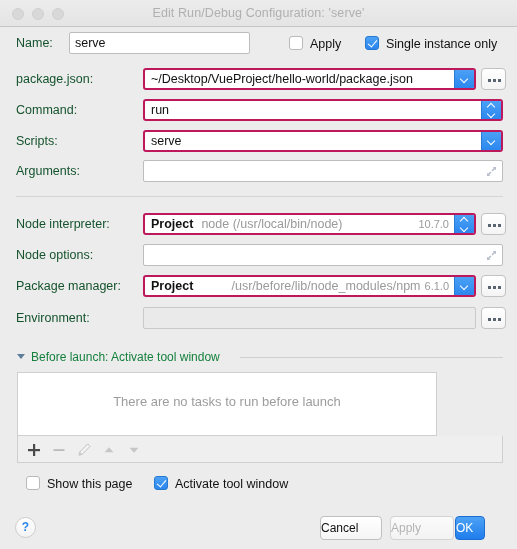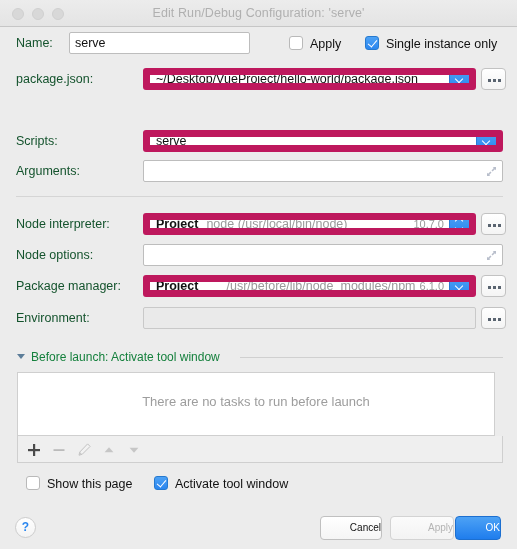--- a/index.html
+++ b/index.html
@@ -93,21 +93,21 @@
     border-color: #c9c9c9;
     color: #a0a0a0;
   }
 
   
   .combo {
     position: absolute;
     box-sizing: border-box;
     height: 22px;
     background: #fff;
-    border: 7px solid #be185d;
+    border: 2px solid #be185d;
     border-radius: 3px;
     overflow: hidden;
     display: flex;
     align-items: center;
     justify-content: flex-end;
   }
   .combo .val {
     flex: 1 1 auto;
     font-size: 12.5px;
     color: #111;
@@ -295,23 +295,23 @@
     width: 16px;
     height: 16px;
   }
 
   
   .btn {
     position: absolute;
     box-sizing: border-box;
     height: 24px;
     border-radius: 4px;
-    font-size: 10px;
+    font-size: 12px;
     line-height: 22px;
-    text-align: right;
+    text-align: left;
     border: 1px solid #c0c0c0;
     background: linear-gradient(to bottom, #ffffff 0%, #f5f5f5 100%);
     color: #111;
   }
   .btn.primary {
     background: linear-gradient(to bottom, #4da2f5 0%, #1f7ded 100%);
     border-color: #1c6fd0;
     color: #fff;
   }
   .btn.disabled {
@@ -365,20 +365,30 @@
         <span class="chev-down"></span>
       </div>
     </div>
     <div class="dots" style="left:481px; top:0;">
       <span class="d d1"></span>
       <span class="d d2"></span>
       <span class="d d3"></span>
     </div>
   </div>
 
+  <div class="row" style="top:99px;">
+    <div class="lbl-pos">Command:</div>
+    <div class="combo spin" style="left:143px; top:0; width:360px;">
+      <div class="val">run</div>
+      <div class="arrowbtn">
+        <span class="chev-up"></span>
+        <span class="chev-down"></span>
+      </div>
+    </div>
+  </div>
 
   <div class="row" style="top:130px;">
     <div class="lbl-pos">Scripts:</div>
     <div class="combo single" style="left:143px; top:0; width:360px;">
       <div class="val">serve</div>
       <div class="arrowbtn">
         <span class="chev-down"></span>
       </div>
     </div>
   </div>
@@ -449,21 +459,21 @@
       <span class="d d1"></span>
       <span class="d d2"></span>
       <span class="d d3"></span>
     </div>
   </div>
 
   <div class="bl-tri" style="left:17px; top:354px;"></div>
   <div class="bl-title" style="left:31px; top:350px;">Before launch: Activate tool window</div>
   <div class="bl-line" style="left:240px; top:357px; width:263px;"></div>
 
-  <div class="bl-box" style="left:17px; top:372px; width:478px; height:64px;">
+  <div class="bl-box" style="left:17px; top:372px; width:420px; height:64px;">
     <div class="bl-empty" style="left:0; top:21px;">There are no tasks to run before launch</div>
   </div>
 
   <div class="bl-toolbar" style="left:17px; top:436px; width:486px; height:27px;">
 
     <div class="tb-icon" style="left:8px;">
       <svg width="16" height="16" viewBox="0 0 16 16">
         <rect x="7" y="2" width="2.2" height="12" fill="#4a4a4a"></rect>
         <rect x="2" y="7" width="12" height="2.2" fill="#4a4a4a"></rect>
       </svg>
@@ -497,15 +507,15 @@
 
   <div class="cb" style="left:26px; top:476px;"></div>
   <div class="cblabel" style="left:47px; top:477px;">Show this page</div>
 
   <div class="cb on" style="left:154px; top:476px;"></div>
   <div class="cblabel" style="left:175px; top:477px;">Activate tool window</div>
 
   <div class="helpbtn" style="left:15px; top:517px;">?</div>
   <div class="btn" style="left:320px; top:516px; width:62px;">Cancel</div>
   <div class="btn disabled" style="left:390px; top:516px; width:64px;">Apply</div>
-  <div class="btn primary" style="left:455px; top:516px; width:46px;">OK</div>
+  <div class="btn primary" style="left:455px; top:516px; width:30px;">OK</div>
 
 </div>
 
 </body></html>

